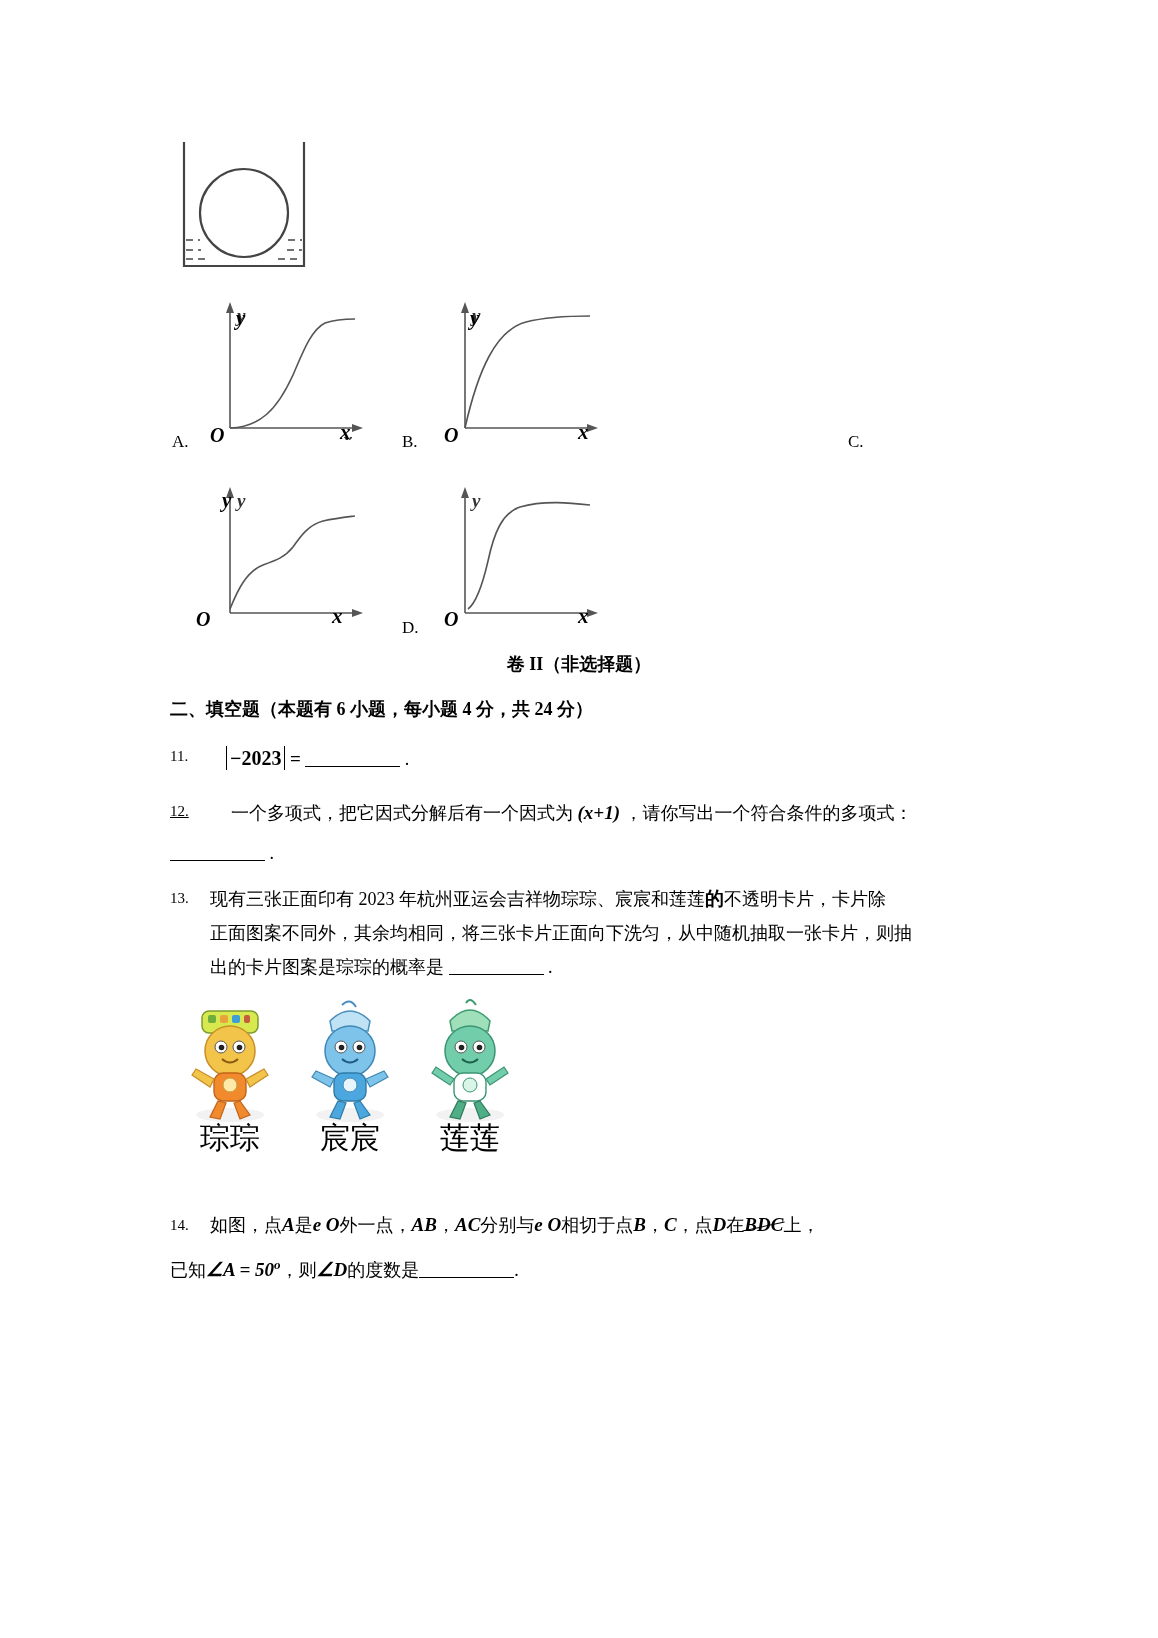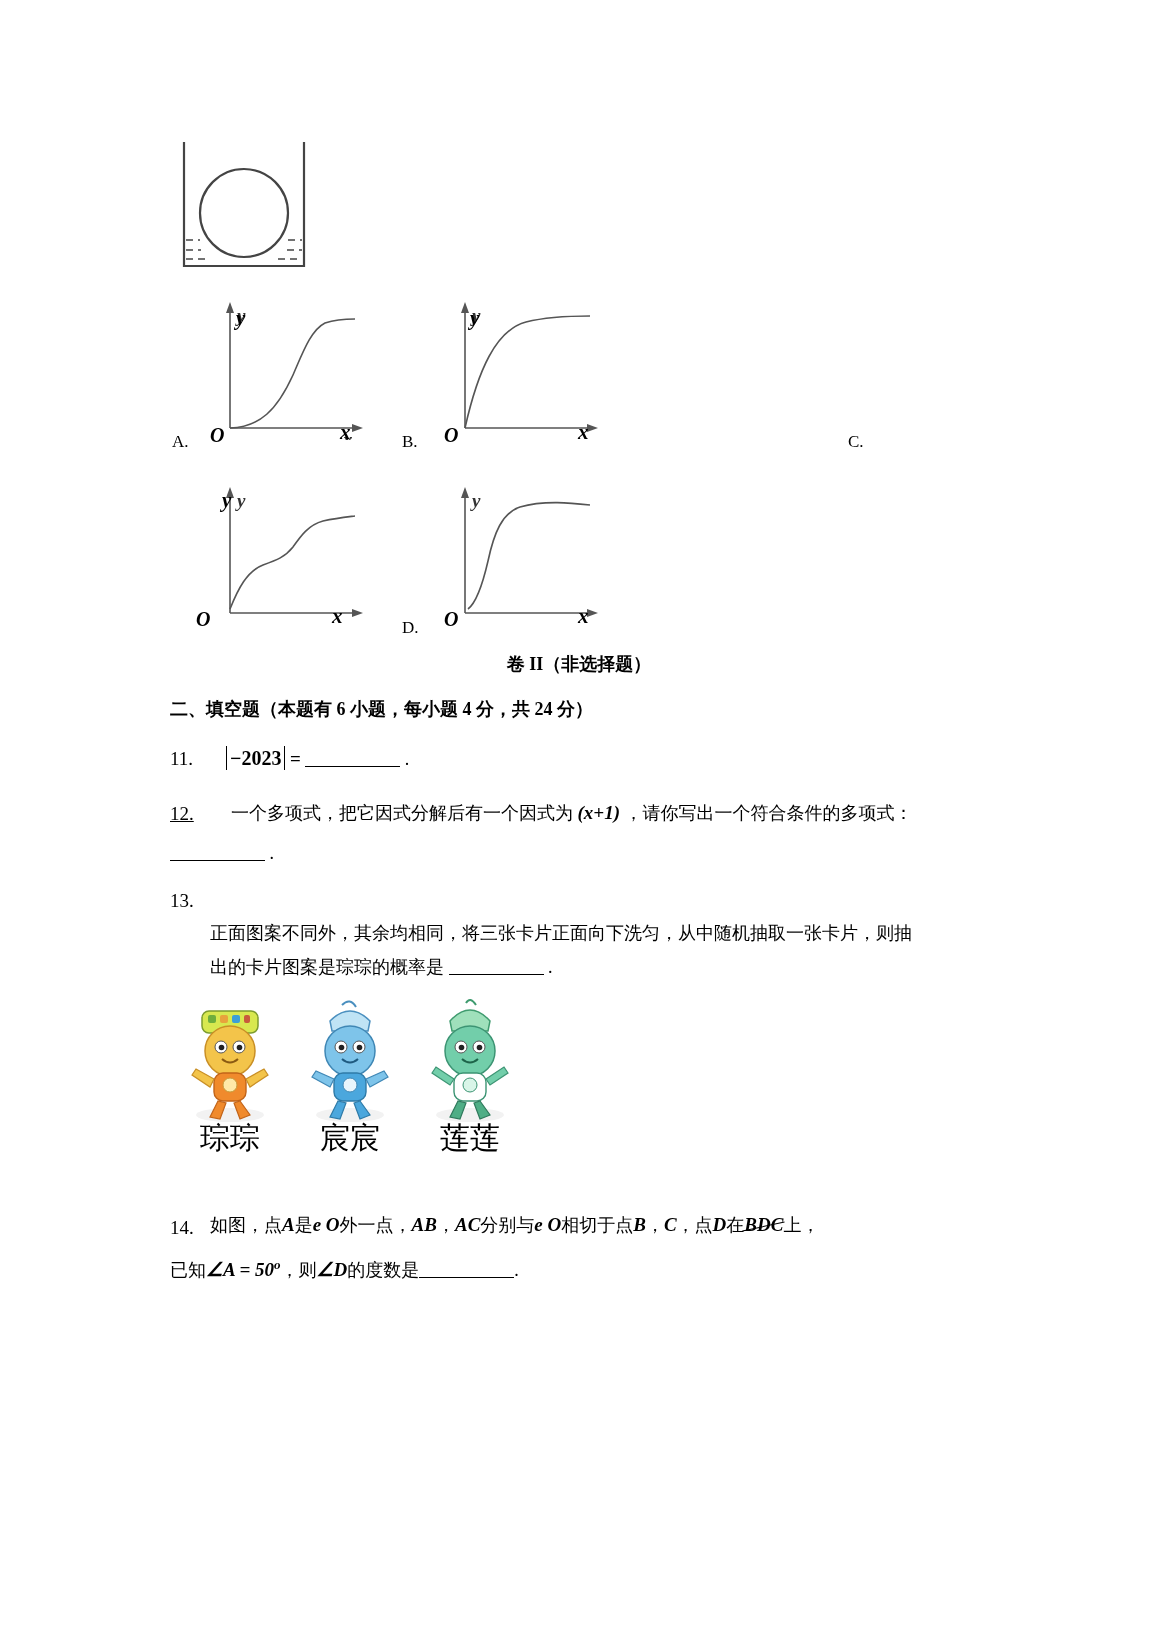--- a/index.html
+++ b/index.html
@@ -53,21 +53,21 @@
   }
   .blk {
     position: absolute;
     font-size: 18px;
     line-height: 34px;
     font-family: "Liberation Serif", serif;
   }
   .blk.bold { font-weight: bold; }
   .num {
     position: absolute;
-    font-size: 19px;
+    font-size: 15px;
     font-family: "Liberation Serif", serif;
   }
   .mathb {
     font-family: "Liberation Serif", serif;
     font-weight: bold;
     font-style: italic;
   }
   .mathbu {
     font-family: "Liberation Serif", serif;
     font-weight: bold;
@@ -221,20 +221,23 @@
     <span>一个多项式，把它因式分解后有一个因式为</span>
     <span class="mathb" style="font-size:19px;">(x+1)</span>
     <span>，请你写出一个符合条件的多项式：</span>
   </div>
   <div class="blk" style="left:170px; top:836px;">
     <span class="ul"></span>
     <span>.</span>
   </div>
 
   <div class="num" style="left:170px; top:890px;">13.</div>
+  <div class="blk" style="left:210px; top:882px; width:790px;">
+    <span>现有三张正面印有 2023 年杭州亚运会吉祥物琮琮、宸宸和莲莲</span><span class="mathbu" style="font-size:19px;">的</span><span>不透明卡片，卡片除</span>
+  </div>
   <div class="blk" style="left:210px; top:916px; width:790px;">正面图案不同外，其余均相同，将三张卡片正面向下洗匀，从中随机抽取一张卡片，则抽</div>
   <div class="blk" style="left:210px; top:950px; width:790px;">
     <span>出的卡片图案是琮琮的概率是</span>
     <span class="ul"></span>
     <span>.</span>
   </div>
 
   <div class="mascots">
     <svg width="360" height="130" viewBox="0 0 360 130">
 

